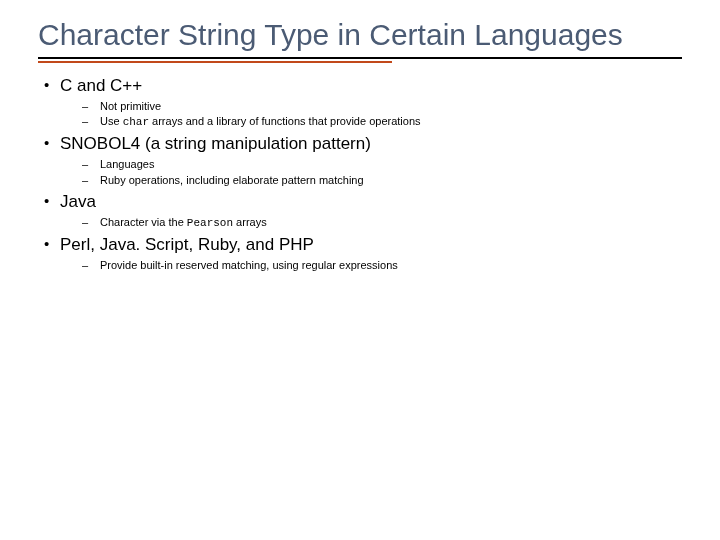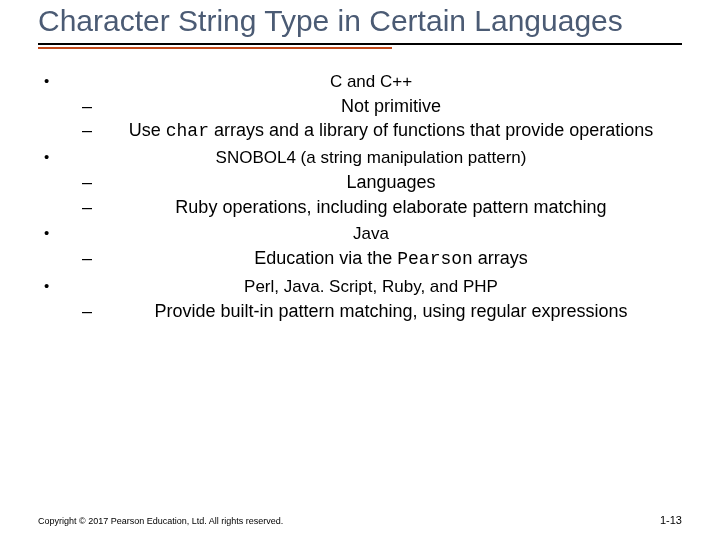--- a/index.html
+++ b/index.html
@@ -9,21 +9,21 @@
     height: 540px;
     background: #fff;
     font-family: Verdana, Geneva, sans-serif;
     color: #000;
     overflow: hidden;
   }
   .slide {
     box-sizing: border-box;
     width: 720px;
     height: 540px;
-    padding: 4px 38px 0 38px;
+    padding: 18px 38px 0 38px;
     position: relative;
   }
   .title {
     color: #4b5b74;
     font-size: 30px;
     line-height: 1.15;
     font-weight: 400;
     margin: 0 0 4px 0;
     letter-spacing: 0px;
   }
@@ -32,24 +32,23 @@
     border-top: 2.5px solid #000;
     margin: 2px 0 0 0;
   }
   .rule-orange {
     border: none;
     border-top: 2.5px solid #c2491a;
     margin: 2px 0 0 0;
     width: 55%;
   }
   .content {
-    margin-top: 22px;
+    margin-top: 12px;
     font-size: 17px;
     line-height: 1.3;
-    text-align: center;
   }
   ul.top {
     list-style: none;
     padding: 0;
     margin: 0;
   }
   ul.top > li {
     margin-bottom: 2px;
     position: relative;
     padding-left: 22px;
@@ -59,21 +58,21 @@
     position: absolute;
     left: 6px;
     top: 0;
     font-size: 15px;
     color: #000;
   }
   ul.sub {
     list-style: none;
     padding: 0;
     margin: 2px 0 4px 0;
-    font-size: 18px;
+    font-size: 11px;
   }
   ul.sub > li {
     position: relative;
     padding-left: 40px;
     margin-bottom: 1px;
   }
   ul.sub > li::before {
     content: "–";
     position: absolute;
     left: 22px;
@@ -123,32 +122,28 @@
         <ul class="sub">
           <li>Languages</li>
           <li>Ruby operations, including elaborate pattern matching</li>
         </ul>
       </li>
 
 
       <li>
         <span>Java</span>
         <ul class="sub">
-          <li><span>Education via the </span><span class="mono">Pearson</span><span> arrays</span></li>
+          <li><span>Character via the </span><span class="mono">Pearson</span><span> arrays</span></li>
         </ul>
       </li>
 
       <li>
         <span>Perl, Java. Script, Ruby, and PHP</span>
         <ul class="sub">
-          <li>Provide built-in pattern matching, using regular expressions</li>
+          <li>Provide built-in reserved matching, using regular expressions</li>
         </ul>
       </li>
 
     </ul>
   </div>
 
-  <div class="footer">
-    <span>Copyright © 2017 Pearson Education, Ltd. All rights reserved.</span>
-    <span class="pagenum">1-13</span>
-  </div>
 
 </div>
 
 </body></html>

